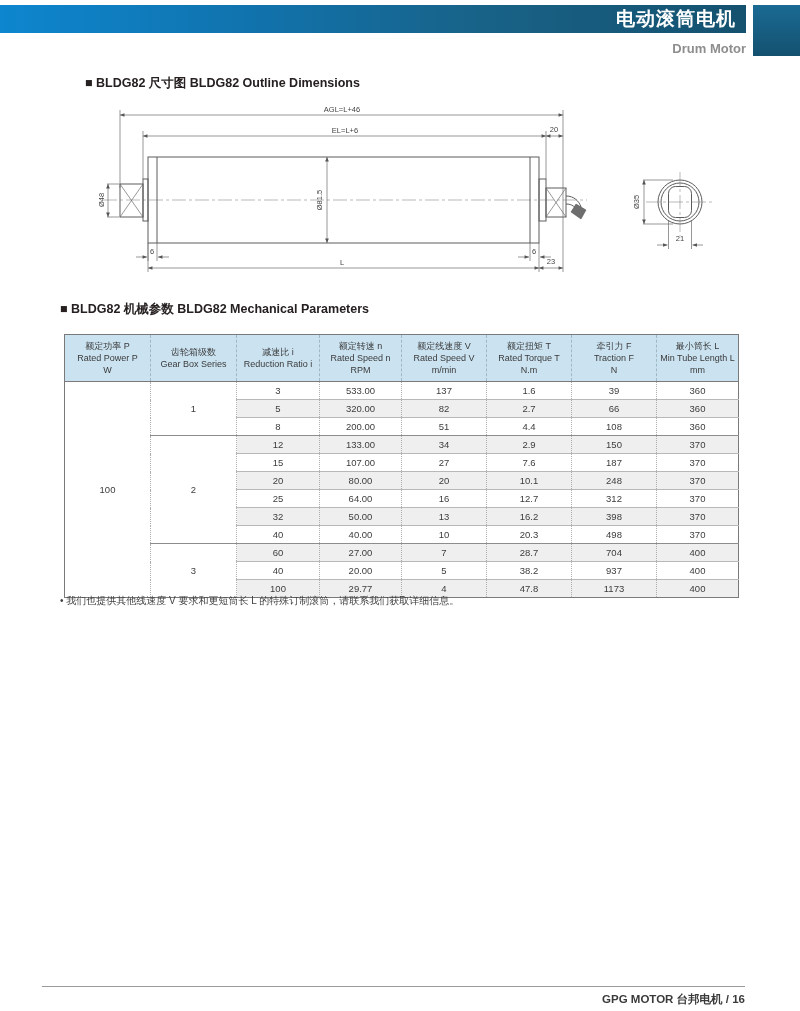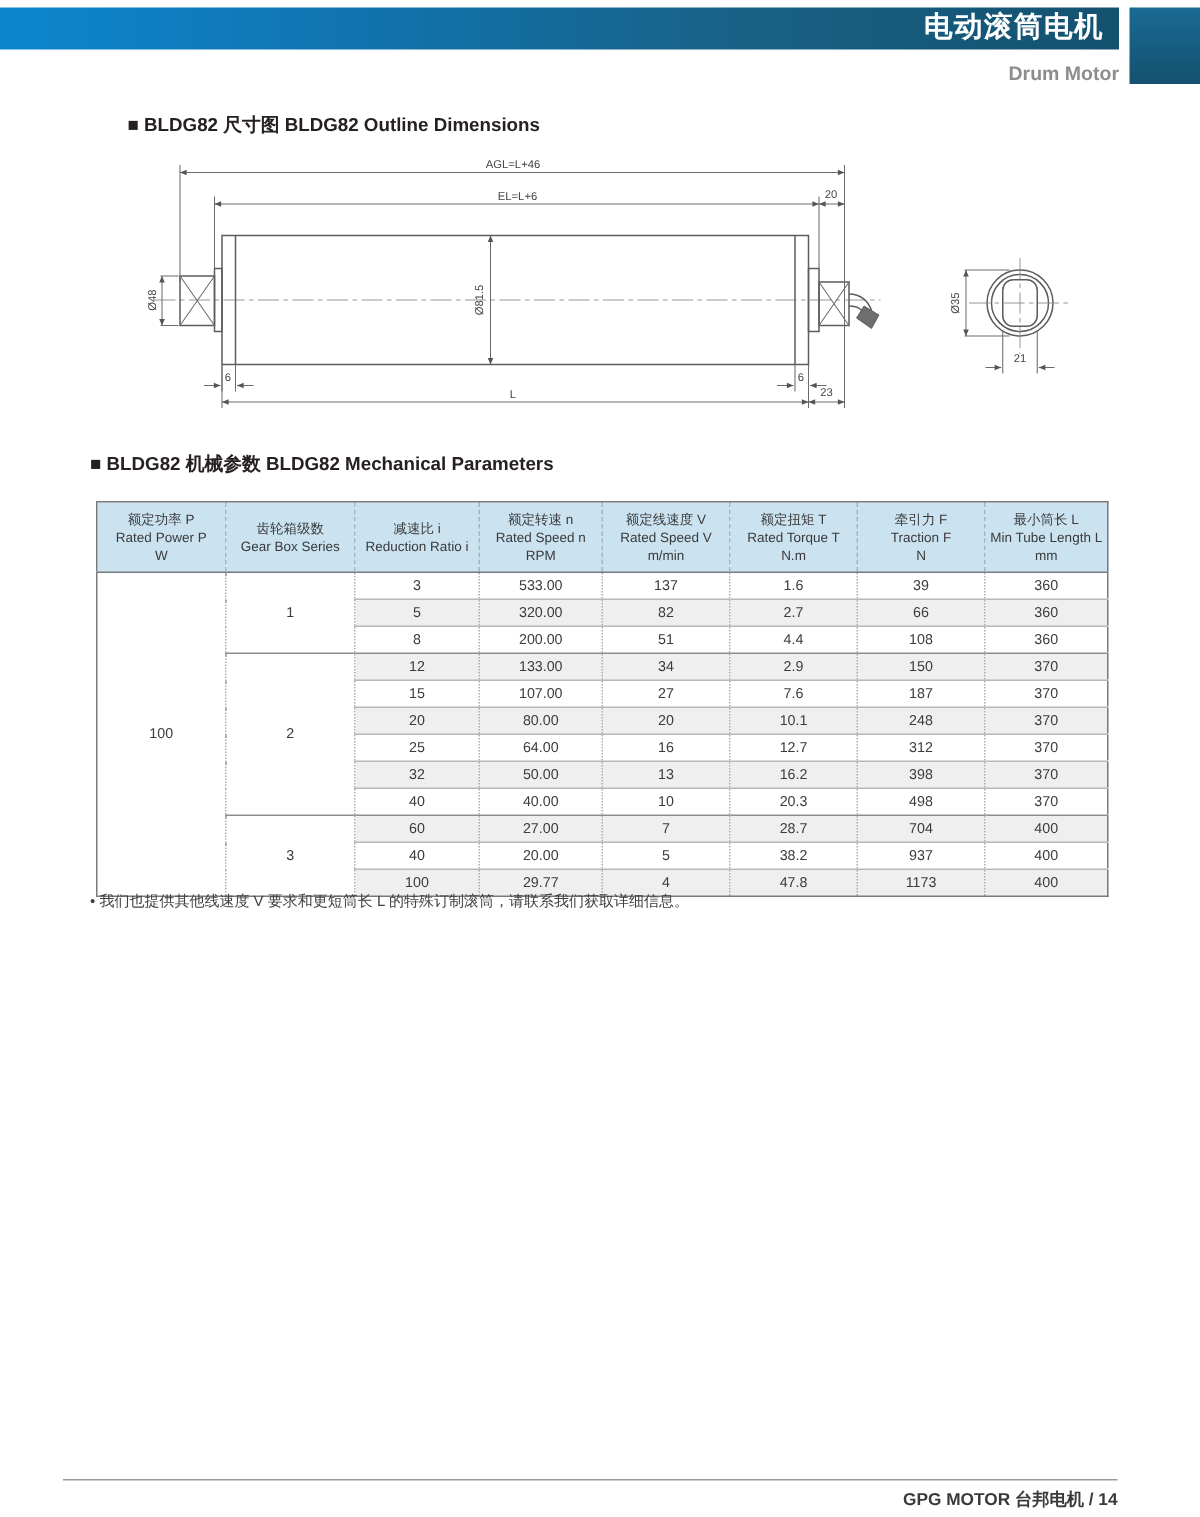--- a/index.html
+++ b/index.html
@@ -308,13 +308,13 @@
         <td class="c">47.8</td>
         <td class="c">1173</td>
         <td class="c">400</td>
       </tr>
     </tbody>
 </table>
 
 <div class="note">• 我们也提供其他线速度 V 要求和更短筒长 L 的特殊订制滚筒，请联系我们获取详细信息。</div>
 
 <div class="footer-line"></div>
-<div class="footer-text">GPG MOTOR 台邦电机  /  14</div>
+<div class="footer-text">GPG MOTOR 台邦电机  /  16</div>
 
 </body></html>

